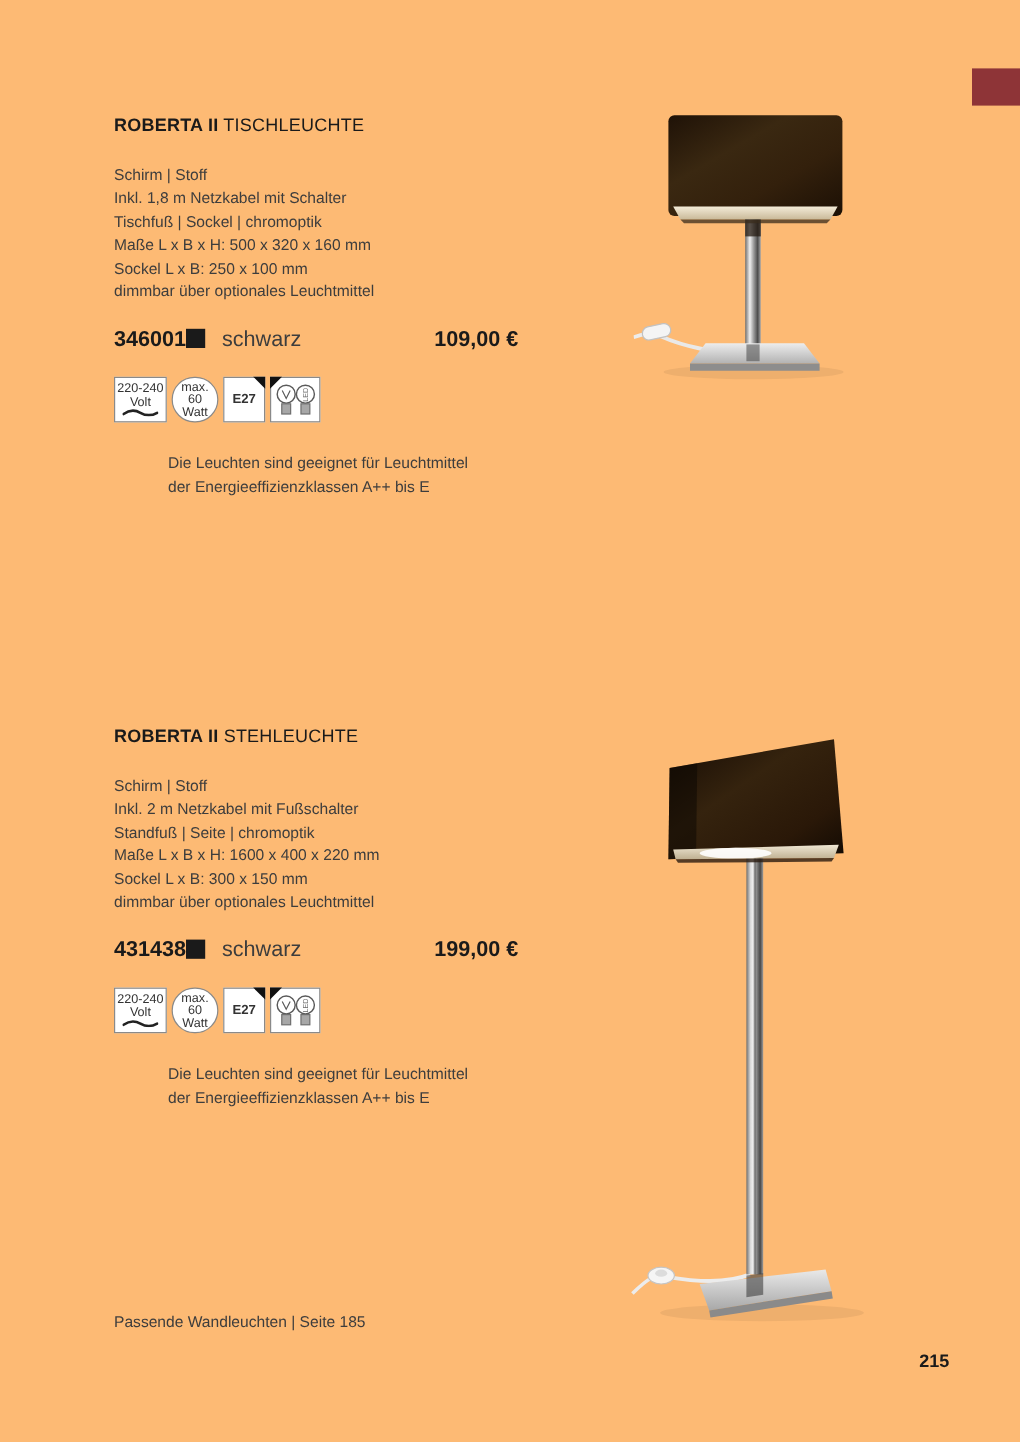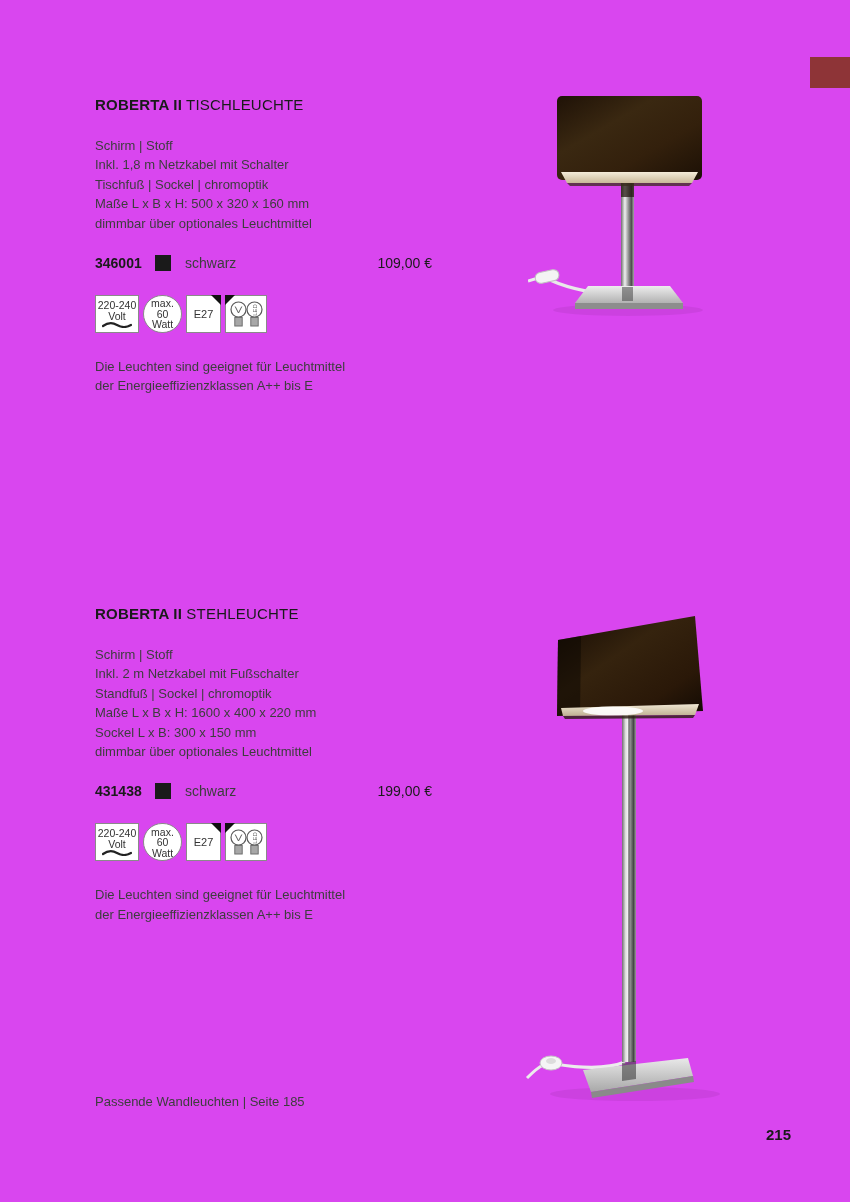--- a/index.html
+++ b/index.html
@@ -2,58 +2,58 @@
 <html><head>
 <meta charset="utf-8">
 <style>
   * { margin:0; padding:0; box-sizing:border-box; }
   html,body { background:#ffffff; }
   body {
     width:850px; height:1202px;
     font-family:"Liberation Sans","DejaVu Sans",sans-serif;
     color:#1b1b1b;
   }
-  .page { position:relative; width:850px; height:1202px; background:#d946ef; overflow:hidden; }
+  .page { position:relative; width:850px; height:1202px; background:#fdba74; overflow:hidden; }
 
   .corner-tab {
     position:absolute; right:0; top:57px; width:40px; height:31px;
     background:#8e3437;
   }
 
   .product { position:absolute; left:95px; width:340px; }
   .product.p1 { top:97px; }
   .product.p2 { top:606px; }
 
   .product-title { font-size:15px; line-height:16px; font-weight:400; color:#1a1a1a; letter-spacing:.2px; white-space:pre; }
   .product-title .bold { font-weight:700; }
 
   .desc { margin-top:23px; font-size:13px; line-height:19.4px; color:#3d3d3d; }
 
-  .price-row { margin-top:22px; display:flex; align-items:center; width:337px; height:16px; font-size:14px; }
+  .price-row { margin-top:22px; display:flex; align-items:center; width:337px; height:16px; font-size:18px; }
   .artno { font-weight:700; color:#1a1a1a; width:60px; }
   .swatch { width:16px; height:16px; margin-right:14px; flex:0 0 auto; }
   .colorname { color:#3d3d3d; }
-  .price { margin-left:auto; font-weight:400; color:#1a1a1a; }
+  .price { margin-left:auto; font-weight:700; color:#1a1a1a; }
 
   .badges { margin-top:24px; display:flex; gap:4px; height:38px; }
   .badge {
     position:relative; border:1.3px solid #8a8a8a; background:#fff; height:38px;
     display:flex; flex-direction:column; align-items:center; justify-content:center;
     font-size:10.5px; line-height:10.5px; color:#333; text-align:center;
   }
   .badge.volt { width:44px; }
   .badge.watt { width:39px;border-radius:19px; }
-  .badge.e27  { width:35px; font-size:11px; }
+  .badge.e27  { width:35px; font-size:11px;font-weight:bold; }
   .badge.bulbs{ width:42px; }
   .tri-tr { position:absolute; top:-1px; right:-1px; width:0; height:0;
     border-top:10px solid #111; border-left:10px solid transparent; }
   .tri-tl { position:absolute; top:-1px; left:-1px; width:0; height:0;
     border-top:10px solid #111; border-right:10px solid transparent; }
 
-  .note { margin-top:24px; font-size:13px; line-height:19.4px; color:#3d3d3d; }
+  .note { margin-top:24px; font-size:13px; line-height:19.4px; color:#3d3d3d;margin-left:45px; }
 
   .photo { position:absolute; }
   .photo.table-lamp { left:528px; top:90px; width:182px; height:228px; }
   .photo.floor-lamp { left:525px; top:608px; width:210px; height:500px; }
 
   .footer-ref { position:absolute; left:95px; top:1094px; font-size:13px; color:#3d3d3d; }
   .page-number { position:absolute; right:59px; top:1126px; font-size:15px; font-weight:700; color:#1a1a1a;text-align:center; }
 </style>
 </head>
 <body>
@@ -63,20 +63,21 @@
   <div class="corner-tab" style="background: rgb(142, 52, 55);"></div>
 
   <section class="product p1">
     <h2 class="product-title"><span class="bold">ROBERTA II</span><span> TISCHLEUCHTE</span></h2>
 
     <div class="desc">
       <div>Schirm | Stoff</div>
       <div>Inkl. 1,8 m Netzkabel mit Schalter</div>
       <div>Tischfuß | Sockel |  chromoptik</div>
       <div>Maße L x B x H: 500 x 320 x 160 mm</div>
+      <div>Sockel L x B: 250 x 100 mm</div>
       <div>dimmbar über optionales Leuchtmittel</div>
     </div>
 
     <div class="price-row">
       <span class="artno">346001</span>
       <span class="swatch" style="background: rgb(26, 26, 26);"></span>
       <span class="colorname">schwarz</span>
       <span class="price">109,00 €</span>
     </div>
 
@@ -157,21 +158,21 @@
       <polygon points="39,93 164,93 161,96 42,96" fill="#3a2c1c" opacity="0.75"></polygon>
     </svg>
   </figure>
 
   <section class="product p2">
     <h2 class="product-title"><span class="bold">ROBERTA II</span><span> STEHLEUCHTE</span></h2>
 
     <div class="desc">
       <div>Schirm | Stoff</div>
       <div>Inkl. 2 m Netzkabel mit Fußschalter</div>
-      <div>Standfuß | Sockel |  chromoptik</div>
+      <div>Standfuß | Seite |  chromoptik</div>
       <div>Maße L x B x H: 1600 x 400 x 220 mm</div>
       <div>Sockel L x B: 300 x 150 mm</div>
       <div>dimmbar über optionales Leuchtmittel</div>
     </div>
 
     <div class="price-row">
       <span class="artno">431438</span>
       <span class="swatch" style="background: rgb(26, 26, 26);"></span>
       <span class="colorname">schwarz</span>
       <span class="price">199,00 €</span>

